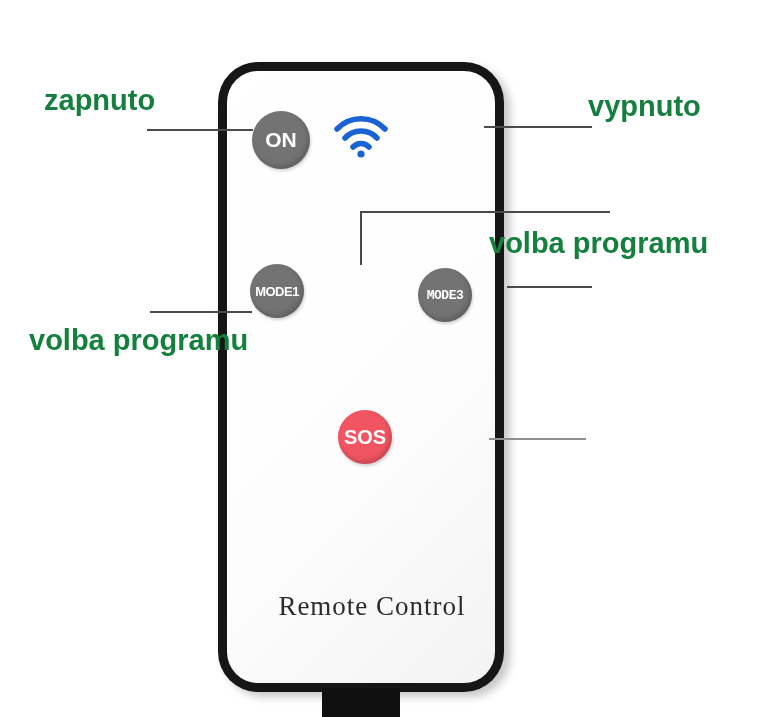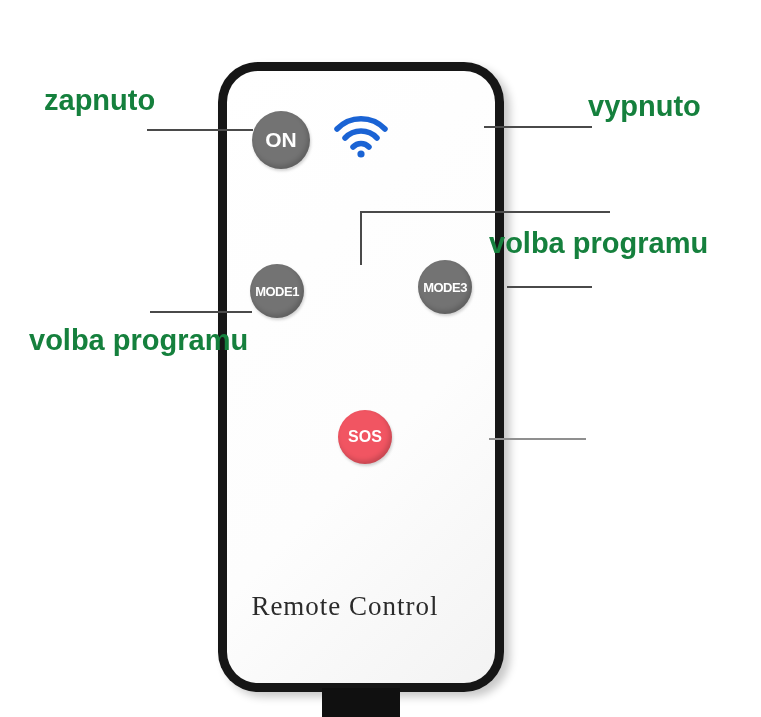--- a/index.html
+++ b/index.html
@@ -37,32 +37,33 @@
     color:#ffffff;font-weight:bold;
     box-shadow:inset -2px -3px 5px rgba(0,0,0,0.18), 1px 2px 3px rgba(0,0,0,0.18);
   }
   .btn-blue{background:#737373;}
   .btn-red{background:#f15562;}
   .btn-on {left:252px;top:111px;width:58px;height:58px;font-size:21px;}
   .btn-off{left:418px;top:111px;width:58px;height:58px;font-size:18px;}
   .btn-mode{width:54px;height:54px;font-size:13px;letter-spacing:-0.5px;}
   .btn-mode1{left:250px;top:264px;}
   .btn-mode2{left:334px;top:264px;}
-  .btn-mode3{left:418px;top:260px;}
-  .btn-sos{left:338px;top:410px;width:54px;height:54px;font-size:16px;}
+  .btn-mode3{left:418px;top:268px;font-family:Liberation Mono, monospace;}
+  .btn-sos{left:338px;top:410px;width:54px;height:54px;font-size:20px;}
   .wifi{position:absolute;left:330px;top:110px;width:62px;height:48px;}
   
   .brand{
     position:absolute;
     left:218px;top:591px;width:254px;
     text-align:center;
     font-family:"Liberation Serif", serif;
     font-size:27px;
     color:#2b2b2b;
     letter-spacing:1px;
+    padding-left:27px;
   }
   
   .callout-label{
     position:absolute;
     font-size:29px;
     font-weight:bold;
     color:#15803d;
     white-space:nowrap;
   }
   .lbl-zapnuto{left:44px;top:84px;}

